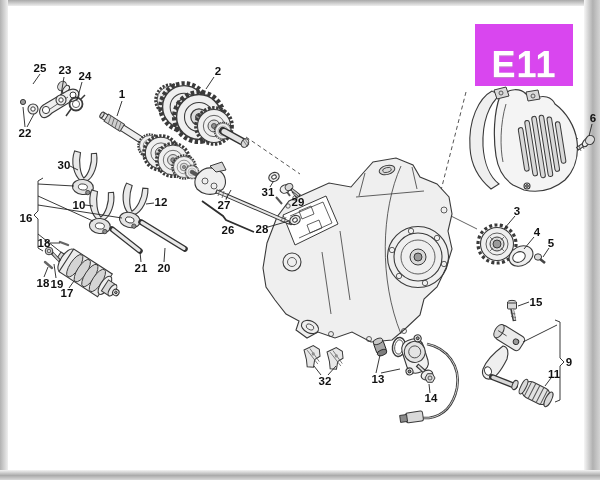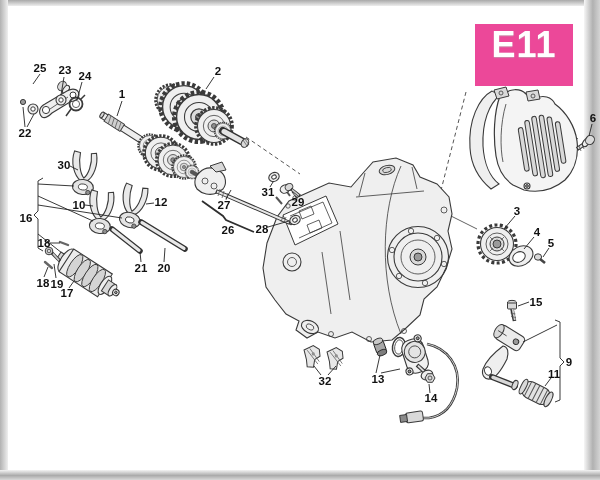--- a/index.html
+++ b/index.html
@@ -9,22 +9,22 @@
   svg{position:absolute;left:0;top:0;}
   .ink{stroke:#3a3a3a;fill:none;stroke-width:1.1;}
   .thin{stroke:#3a3a3a;fill:none;stroke-width:0.8;}
   .fillpart{fill:#efefef;stroke:#3a3a3a;stroke-width:1.1;}
   .fillwhite{fill:#ffffff;stroke:#3a3a3a;stroke-width:1;}
   .fillmid{fill:#d9d9d9;stroke:#3a3a3a;stroke-width:1;}
   .filldark{fill:#9a9a9a;stroke:#2c2c2c;stroke-width:0.9;}
   .lead{stroke:#222;stroke-width:0.9;fill:none;}
   .dash{stroke:#555;stroke-width:1;stroke-dasharray:4 3;fill:none;}
   .lbl{font:bold 11.5px "Liberation Sans", sans-serif;fill:#111;text-anchor:middle;}
-  .badge{position:absolute;left:475px;top:24px;width:98px;height:62px;background:#ec4899;
-         display:flex;align-items:flex-start;justify-content:center;}
+  .badge{position:absolute;left:475px;top:24px;width:98px;height:62px;background:#d946ef;
+         display:flex;align-items:flex-end;justify-content:center;}
   .badge span{color:#ffffff;font-size:36px;font-weight:bold;letter-spacing:1px;
               text-shadow:0 1px 1px rgba(180,180,180,.6);}
 </style>
 </head>
 <body>
 
 <div id="stage">
 <svg width="600" height="480" viewBox="0 0 600 480">
   <defs>
     <linearGradient id="gTop" x1="0" y1="0" x2="0" y2="6" gradientUnits="userSpaceOnUse">

